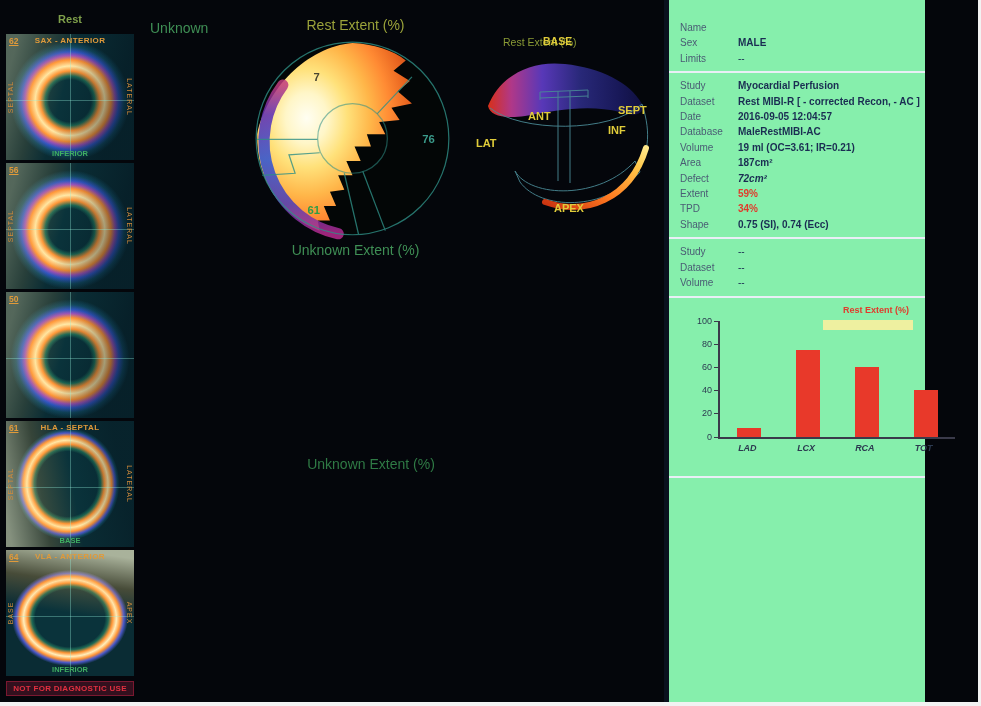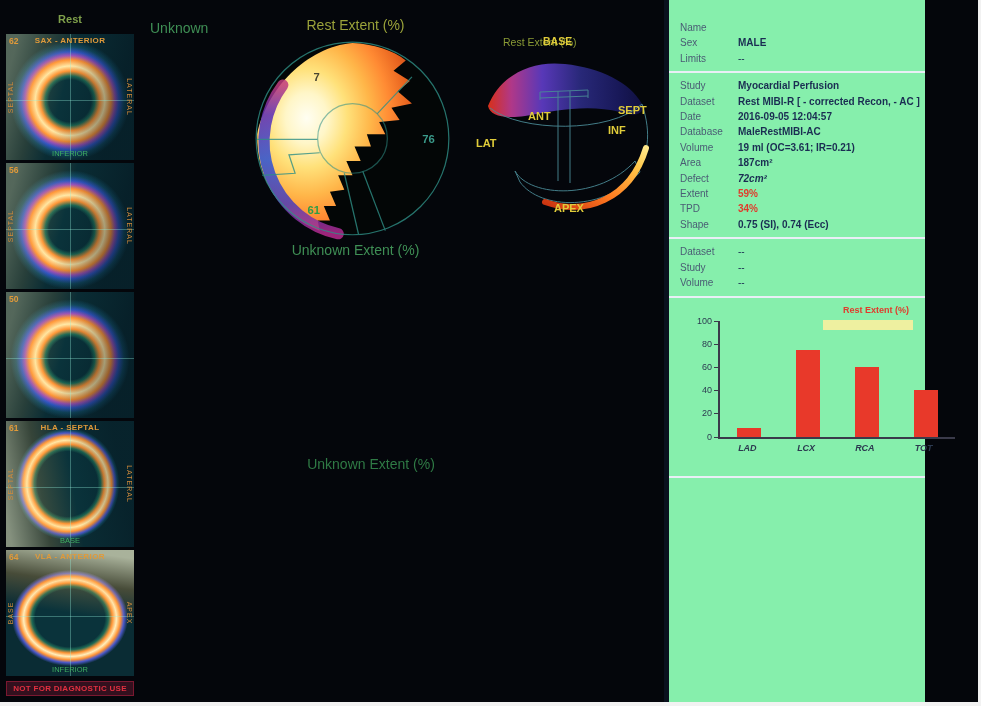--- a/index.html
+++ b/index.html
@@ -16,24 +16,24 @@
     linear-gradient(105deg, rgba(255,240,180,.30) 8%, rgba(255,200,100,.12) 30%, rgba(4,20,30,0) 45%, rgba(3,18,28,.45) 80%),
     radial-gradient(circle 62px at 50% 53%, #0a333b 0 34%, #1e6a55 40%, #ff9435 48%, #ffe9a8 56%, #ff9435 66%, #9a52b8 73%, #2f55c0 79%, #11485e 87%, #0a2c34 96%);}
   .slice.hla::before{background:
     linear-gradient(80deg, rgba(255,245,200,.50) 4%, rgba(255,180,80,.18) 30%, rgba(0,0,0,0) 52%, rgba(3,18,28,.35) 85%),
     radial-gradient(ellipse 52px 56px at 48% 50%, #0a333b 0 58%, #1e6a55 64%, #ff9435 71%, #ffe9a8 78%, #ff9435 85%, #4a58c8 91%, #11485e 96%, #0a2c34);}
   .slice.vla::before{background:
     linear-gradient(188deg, rgba(255,250,210,.65) 6%, rgba(255,170,70,.25) 28%, rgba(0,0,0,0) 50%),
     radial-gradient(ellipse 58px 48px at 50% 54%, #0a333b 0 60%, #1e6a55 66%, #ff9435 73%, #ffeebb 80%, #ff9435 87%, #4a58c8 93%, #0a2c34);}
   .ch-v{position:absolute;left:50%;top:0;bottom:0;width:1px;background:rgba(150,240,220,.35);}
   .ch-h{position:absolute;top:52%;left:0;right:0;height:1px;background:rgba(150,240,220,.35);}
-  .s-num{position:absolute;left:3px;top:2px;color:#e09a3a;font-size:8.5px;font-weight:bold;z-index:2;}
+  .s-num{position:absolute;left:3px;top:2px;color:#e09a3a;font-size:8.5px;font-weight:bold;z-index:2;text-decoration:underline;}
   .s-title{position:absolute;top:2px;left:0;right:0;text-align:center;color:#e09a3a;font-size:8px;
            font-weight:bold;letter-spacing:.4px;z-index:2;}
-  .s-bottom{position:absolute;bottom:2px;left:0;right:0;text-align:center;color:#3fae62;font-size:7.5px;z-index:2;}
+  .s-bottom{position:absolute;bottom:2px;left:0;right:0;text-align:center;color:#3fae62;font-size:7.5px;z-index:2;font-weight:bold;}
   .s-left,.s-right{position:absolute;top:50%;font-size:7px;color:#d08a3a;letter-spacing:1px;z-index:2;
            writing-mode:vertical-rl;}
   .s-left{left:1px;transform:translateY(-50%) rotate(180deg);}
   .s-right{right:1px;transform:translateY(-50%);}
   .warning{position:absolute;left:0;top:681px;width:126px;height:13px;line-height:13px;text-align:center;
            color:#e23040;background:#33101e;border:1px solid #7a1830;font-size:8px;letter-spacing:.3px;
            font-weight:bold;overflow:hidden;white-space:nowrap;}
   
   .lbl{position:absolute;font-size:14px;}
   .unknown-top{left:150px;top:20px;color:#3f8f55;}
@@ -241,22 +241,22 @@
           <div class="prow"><span class="plabel">Database</span><span class="pvalue bold">MaleRestMIBI-AC</span></div>
           <div class="prow"><span class="plabel">Volume</span><span class="pvalue bold">19 ml (OC=3.61; IR=0.21)</span></div>
           <div class="prow"><span class="plabel">Area</span><span class="pvalue bold">187cm²</span></div>
           <div class="prow"><span class="plabel">Defect</span><span class="pvalue bold italic">72cm²</span></div>
           <div class="prow"><span class="plabel">Extent</span><span class="pvalue red">59%</span></div>
           <div class="prow"><span class="plabel">TPD</span><span class="pvalue red">34%</span></div>
           <div class="prow"><span class="plabel">Shape</span><span class="pvalue bold">0.75 (SI), 0.74 (Ecc)</span></div>
         </div>
       <div class="sep"></div>
       <div id="sec-study2">
+          <div class="prow"><span class="plabel">Study</span><span class="pvalue ">--</span></div>
           <div class="prow"><span class="plabel">Dataset</span><span class="pvalue ">--</span></div>
-          <div class="prow"><span class="plabel">Study</span><span class="pvalue ">--</span></div>
           <div class="prow"><span class="plabel">Volume</span><span class="pvalue ">--</span></div>
         </div>
       <div class="sep"></div>
 
       <div class="chart-area">
         <span class="legend">Rest Extent (%)</span>
         <div class="legend-bar"></div>
         <div class="plot" id="plot">
             <div class="bar-slot" style="display: flex; align-items: flex-end; height: 100%;">
               <div class="bar" style="height: 7%; background: rgb(232, 57, 42);"></div>

